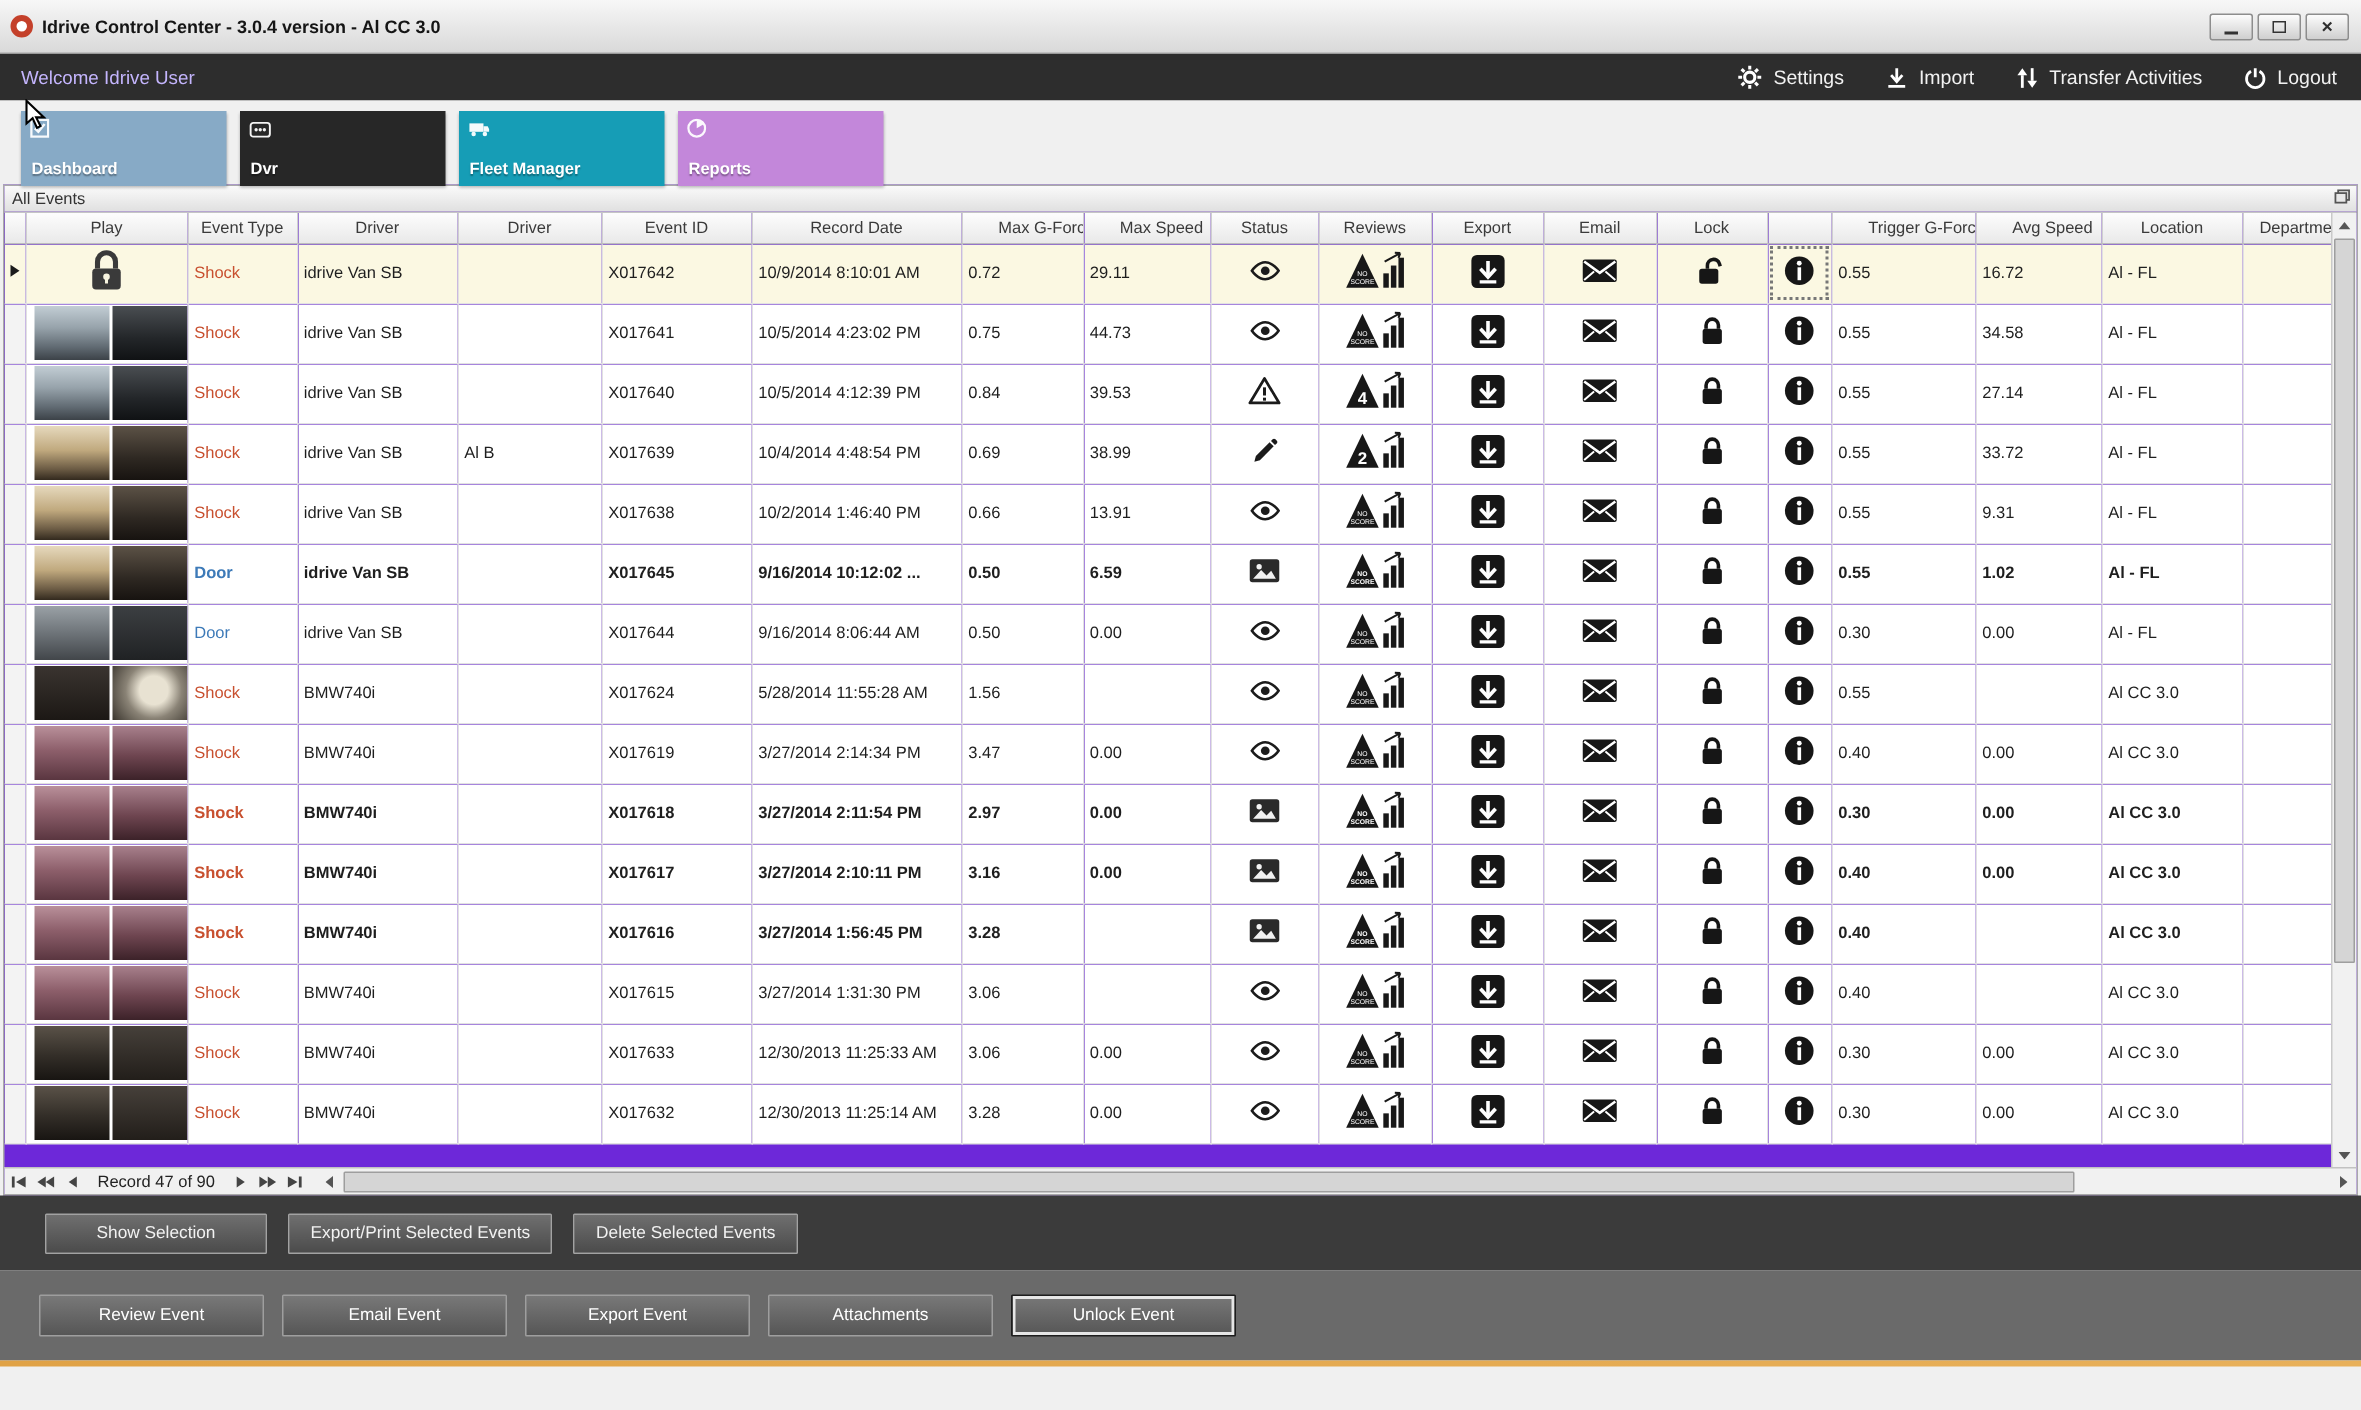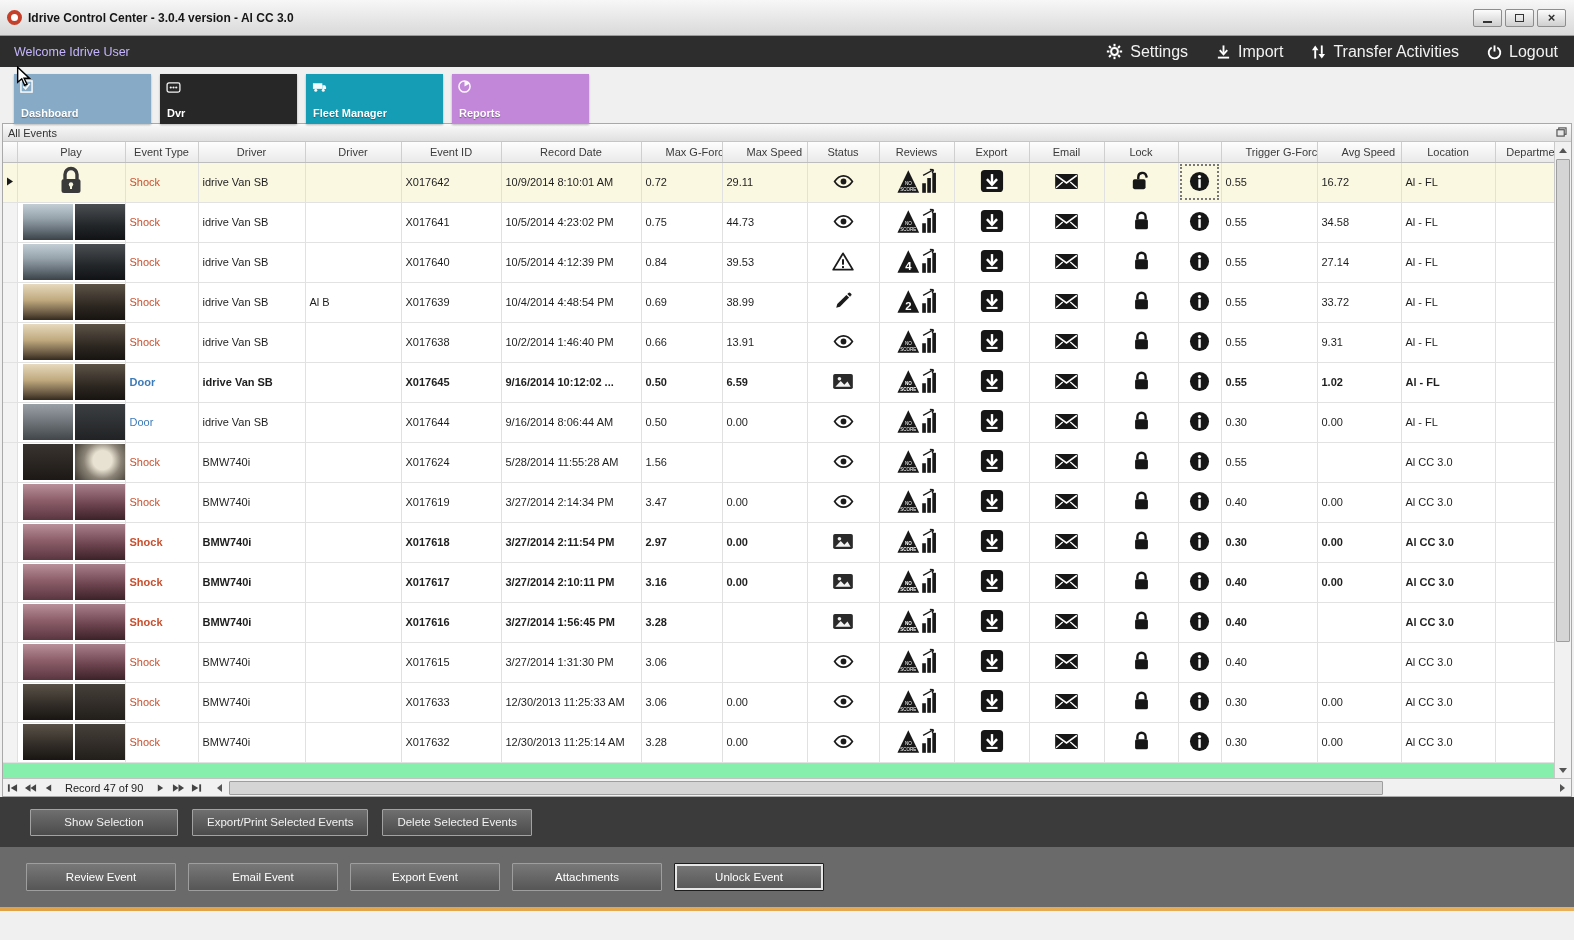--- a/index.html
+++ b/index.html
@@ -13,37 +13,37 @@
   .wtitle { font-size:12px; font-weight:bold; color:#151515; }
   .winbtns { margin-left:auto; display:flex; gap:3px; padding-right:3px; }
   .winbtn { width:29px; height:18px; border:1px solid #8d8d8d; border-radius:2px; background:linear-gradient(#fcfcfc,#cfcfcf); display:flex; align-items:center; justify-content:center; font-size:12px; color:#2e2e2e; }
   .minbar { width:9px; height:2px; background:#333; margin-top:8px; }
   .maxbox { width:9px; height:8px; border:1.5px solid #333; }
 
   
   .topbar { height:31px; background:#2d2d2d; display:flex; align-items:center; padding:0 16px 0 14px; }
   .welcome { color:#c4b5fd; font-size:12.5px; }
   .tb-right { margin-left:auto; display:flex; gap:28px; }
-  .tb-act { display:flex; align-items:center; gap:7px; color:#f2f2f2; font-size:16px; cursor:default; }
+  .tb-act { display:flex; align-items:center; gap:7px; color:#f2f2f2; font-size:13px; cursor:default; }
   .tb-ic { display:flex; align-items:center; }
 
   
   .tiles { height:56px; display:flex; gap:9px; padding:7px 0 0 14px; background:#f0f0f0; }
   .tile { width:137px; height:50px; position:relative; box-shadow:0 1px 2px rgba(0,0,0,.28); }
   .tile.selected { border:1px solid #a8500f; outline:2px solid #9a9a9a; }
   .tile-icon { position:absolute; left:6px; top:5px; opacity:.95; }
   .tile-label { position:absolute; left:7px; bottom:5px; font-size:11px; font-weight:bold; color:#fff; text-shadow:0 1px 1px rgba(0,0,0,.35); }
   .cursor { position:absolute; left:16px; top:66px; z-index:40; }
 
   
   .ptitle-wrap { height:39px; padding:10px 0 0 16px; }
   .ptitle { font-size:15px; color:#141414; }
 
   
-  .grid-outer { margin:0 2px; width:1570px; height:674px; border:1px solid #a9a9a9; background:#86efac; }
+  .grid-outer { margin:0 2px; width:1570px; height:674px; border:1px solid #a9a9a9; background:#6d28d9; }
   .groupbar { height:18px; background:linear-gradient(#fafafa,#e0e0e0); border-bottom:1px solid #c5c5c5; font-size:11px; color:#333; display:flex; align-items:center; padding:0 4px 0 5px; }
   .groupbar .sp { flex:1; }
   .grid-mid { display:flex; height:636px; }
   .tbl-viewport { width:1553px; overflow:hidden; }
   table.grid { border-collapse:collapse; table-layout:fixed; width:1572px; font-size:11px; color:#1e1e1e; }
   table.grid th { height:20px; background:linear-gradient(#fdfdfd,#e9e9e9); border-right:1px solid #cfcfcf; border-bottom:1px solid #bdbdbd; font-weight:normal; color:#3a3a3a; text-align:center; overflow:hidden; white-space:nowrap; padding:0 3px; }
   table.grid th.num { text-align:right; padding-right:6px;padding-left:24px; }
   table.grid td { height:40px; border-right:1px solid #e1e1e1; border-bottom:1px solid #e2e2e2; overflow:hidden; white-space:nowrap; padding:0 4px; vertical-align:middle; background:#fff; }
   td.ind { background:#f3f3f3 !important; border-right:1px solid #cfcfcf; padding:0 !important; text-align:center; }
   tr.sel td { background:#fbf8e2 !important; }

